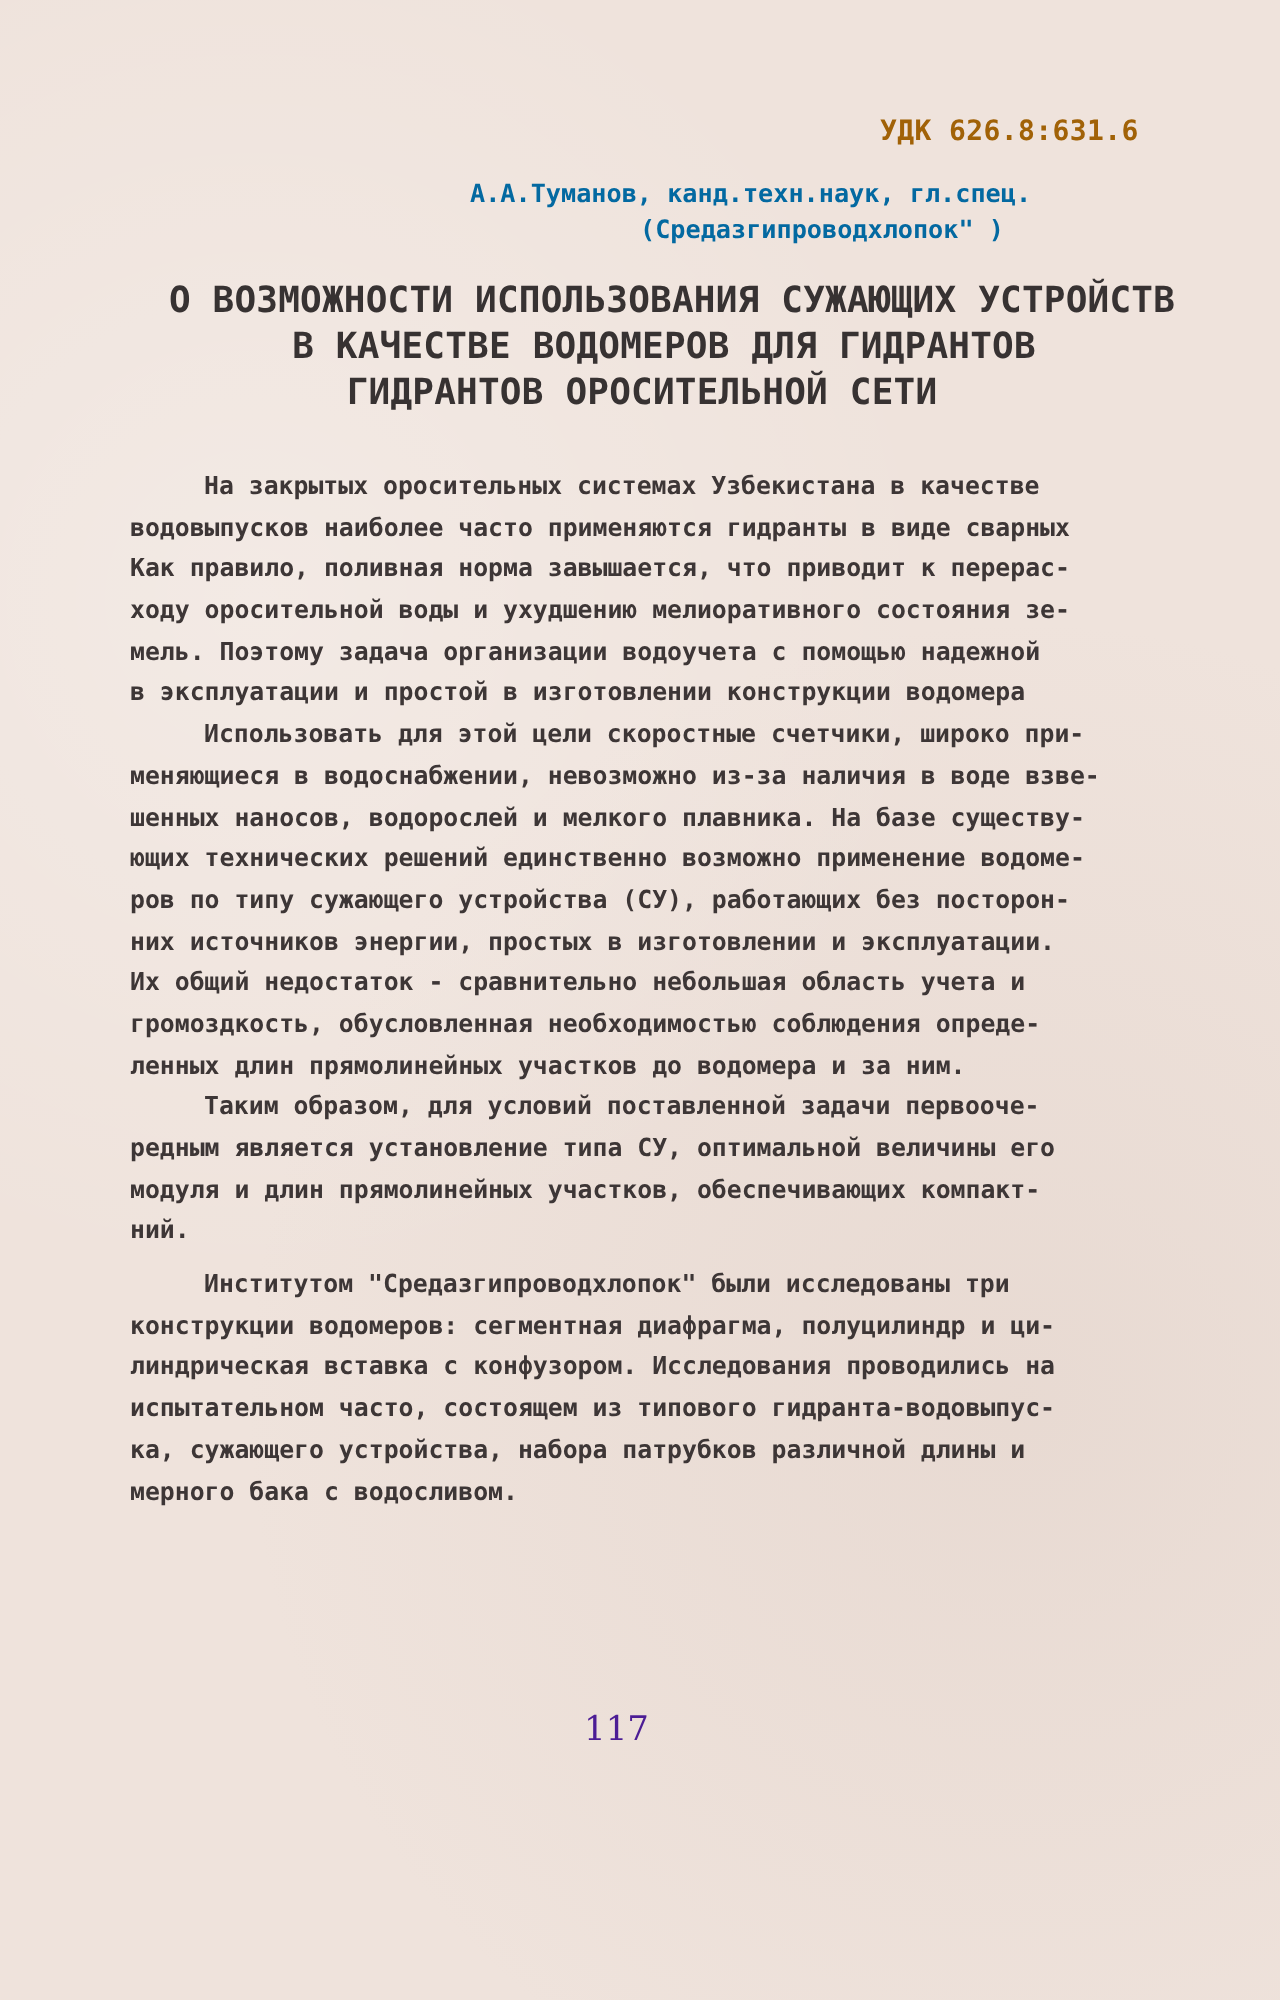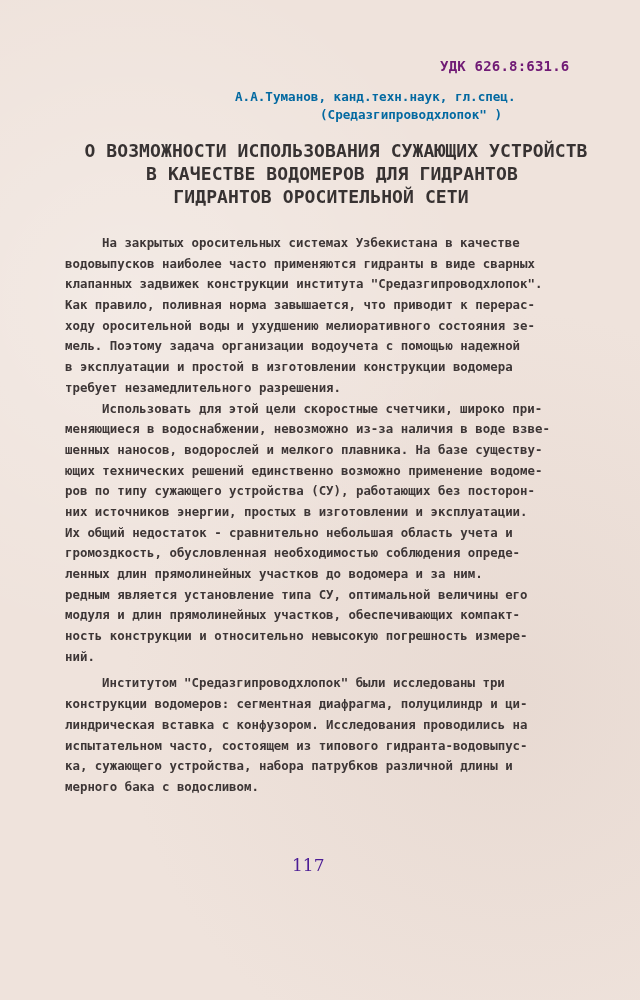--- a/index.html
+++ b/index.html
@@ -9,21 +9,21 @@
     background-image:
       radial-gradient(circle at 20% 30%, rgba(255,255,255,0.25) 0, rgba(255,255,255,0) 40%),
       radial-gradient(circle at 80% 70%, rgba(210,190,180,0.25) 0, rgba(210,190,180,0) 45%);
     font-family: "DejaVu Sans Mono", "Liberation Mono", monospace;
     color: #3b3535;
     position: relative;
   }
   .page { position: absolute; left: 0; top: 0; width: 640px; height: 1000px; }
   .udc {
     position: absolute; left: 440px; top: 58px;
-    font-size: 14px; font-weight: bold; letter-spacing: 0.2px; color: #701a75;
+    font-size: 14px; font-weight: bold; letter-spacing: 0.2px; color: #a16207;
   }
   .author {
     position: absolute; left: 235px; top: 88px;
     font-size: 12.6px; font-weight: bold; color: #0369a1; line-height: 18px;
   }
   .author .l2 { padding-left: 85px; }
   .title {
     position: absolute; left: 0; top: 139px; width: 640px;
     text-align: center;
     font-size: 18px; font-weight: bold; line-height: 23px; color: #373232;
@@ -59,44 +59,42 @@
     <div class="t1">О ВОЗМОЖНОСТИ ИСПОЛЬЗОВАНИЯ СУЖАЮЩИХ УСТРОЙСТВ</div>
     <div class="t2">В КАЧЕСТВЕ ВОДОМЕРОВ ДЛЯ ГИДРАНТОВ</div>
     <div class="t3">ГИДРАНТОВ ОРОСИТЕЛЬНОЙ СЕТИ</div>
   </div>
 
   <div class="body">
 
     <div>
       <div class="line indent">На закрытых оросительных системах Узбекистана в качестве</div>
       <div class="line">водовыпусков наиболее часто применяются гидранты в виде сварных</div>
-      <div class="line">клапанных задвижек конструкции института "Средазгипроводхлопок".</div>
       <div class="line">Как правило, поливная норма завышается, что приводит к перерас-</div>
       <div class="line">ходу оросительной воды и ухудшению мелиоративного состояния зе-</div>
       <div class="line">мель. Поэтому задача организации водоучета с помощью надежной</div>
       <div class="line">в эксплуатации и простой в изготовлении конструкции водомера</div>
-      <div class="line">требует незамедлительного разрешения.</div>
     </div>
 
     <div>
       <div class="line indent">Использовать для этой цели скоростные счетчики, широко при-</div>
       <div class="line">меняющиеся в водоснабжении, невозможно из-за наличия в воде взве-</div>
       <div class="line">шенных наносов, водорослей и мелкого плавника. На базе существу-</div>
       <div class="line">ющих технических решений единственно возможно применение водоме-</div>
       <div class="line">ров по типу сужающего устройства (СУ), работающих без посторон-</div>
       <div class="line">них источников энергии, простых в изготовлении и эксплуатации.</div>
       <div class="line">Их общий недостаток - сравнительно небольшая область учета и</div>
       <div class="line">громоздкость, обусловленная необходимостью соблюдения опреде-</div>
       <div class="line">ленных длин прямолинейных участков до водомера и за ним.</div>
     </div>
 
     <div>
+      <div class="line indent">Таким образом, для условий поставленной задачи первооче-</div>
       <div class="line">редным является установление типа СУ, оптимальной величины его</div>
       <div class="line">модуля и длин прямолинейных участков, обеспечивающих компакт-</div>
-      <div class="line">ность конструкции и относительно невысокую погрешность измере-</div>
       <div class="line">ний.</div>
     </div>
 
     <div style="margin-top:6px;">
       <div class="line indent">Институтом "Средазгипроводхлопок" были исследованы три</div>
       <div class="line">конструкции водомеров: сегментная диафрагма, полуцилиндр и ци-</div>
       <div class="line">линдрическая вставка с конфузором. Исследования проводились на</div>
       <div class="line">испытательном часто, состоящем из типового гидранта-водовыпус-</div>
       <div class="line">ка, сужающего устройства, набора патрубков различной длины и</div>
       <div class="line">мерного бака с водосливом.</div>

